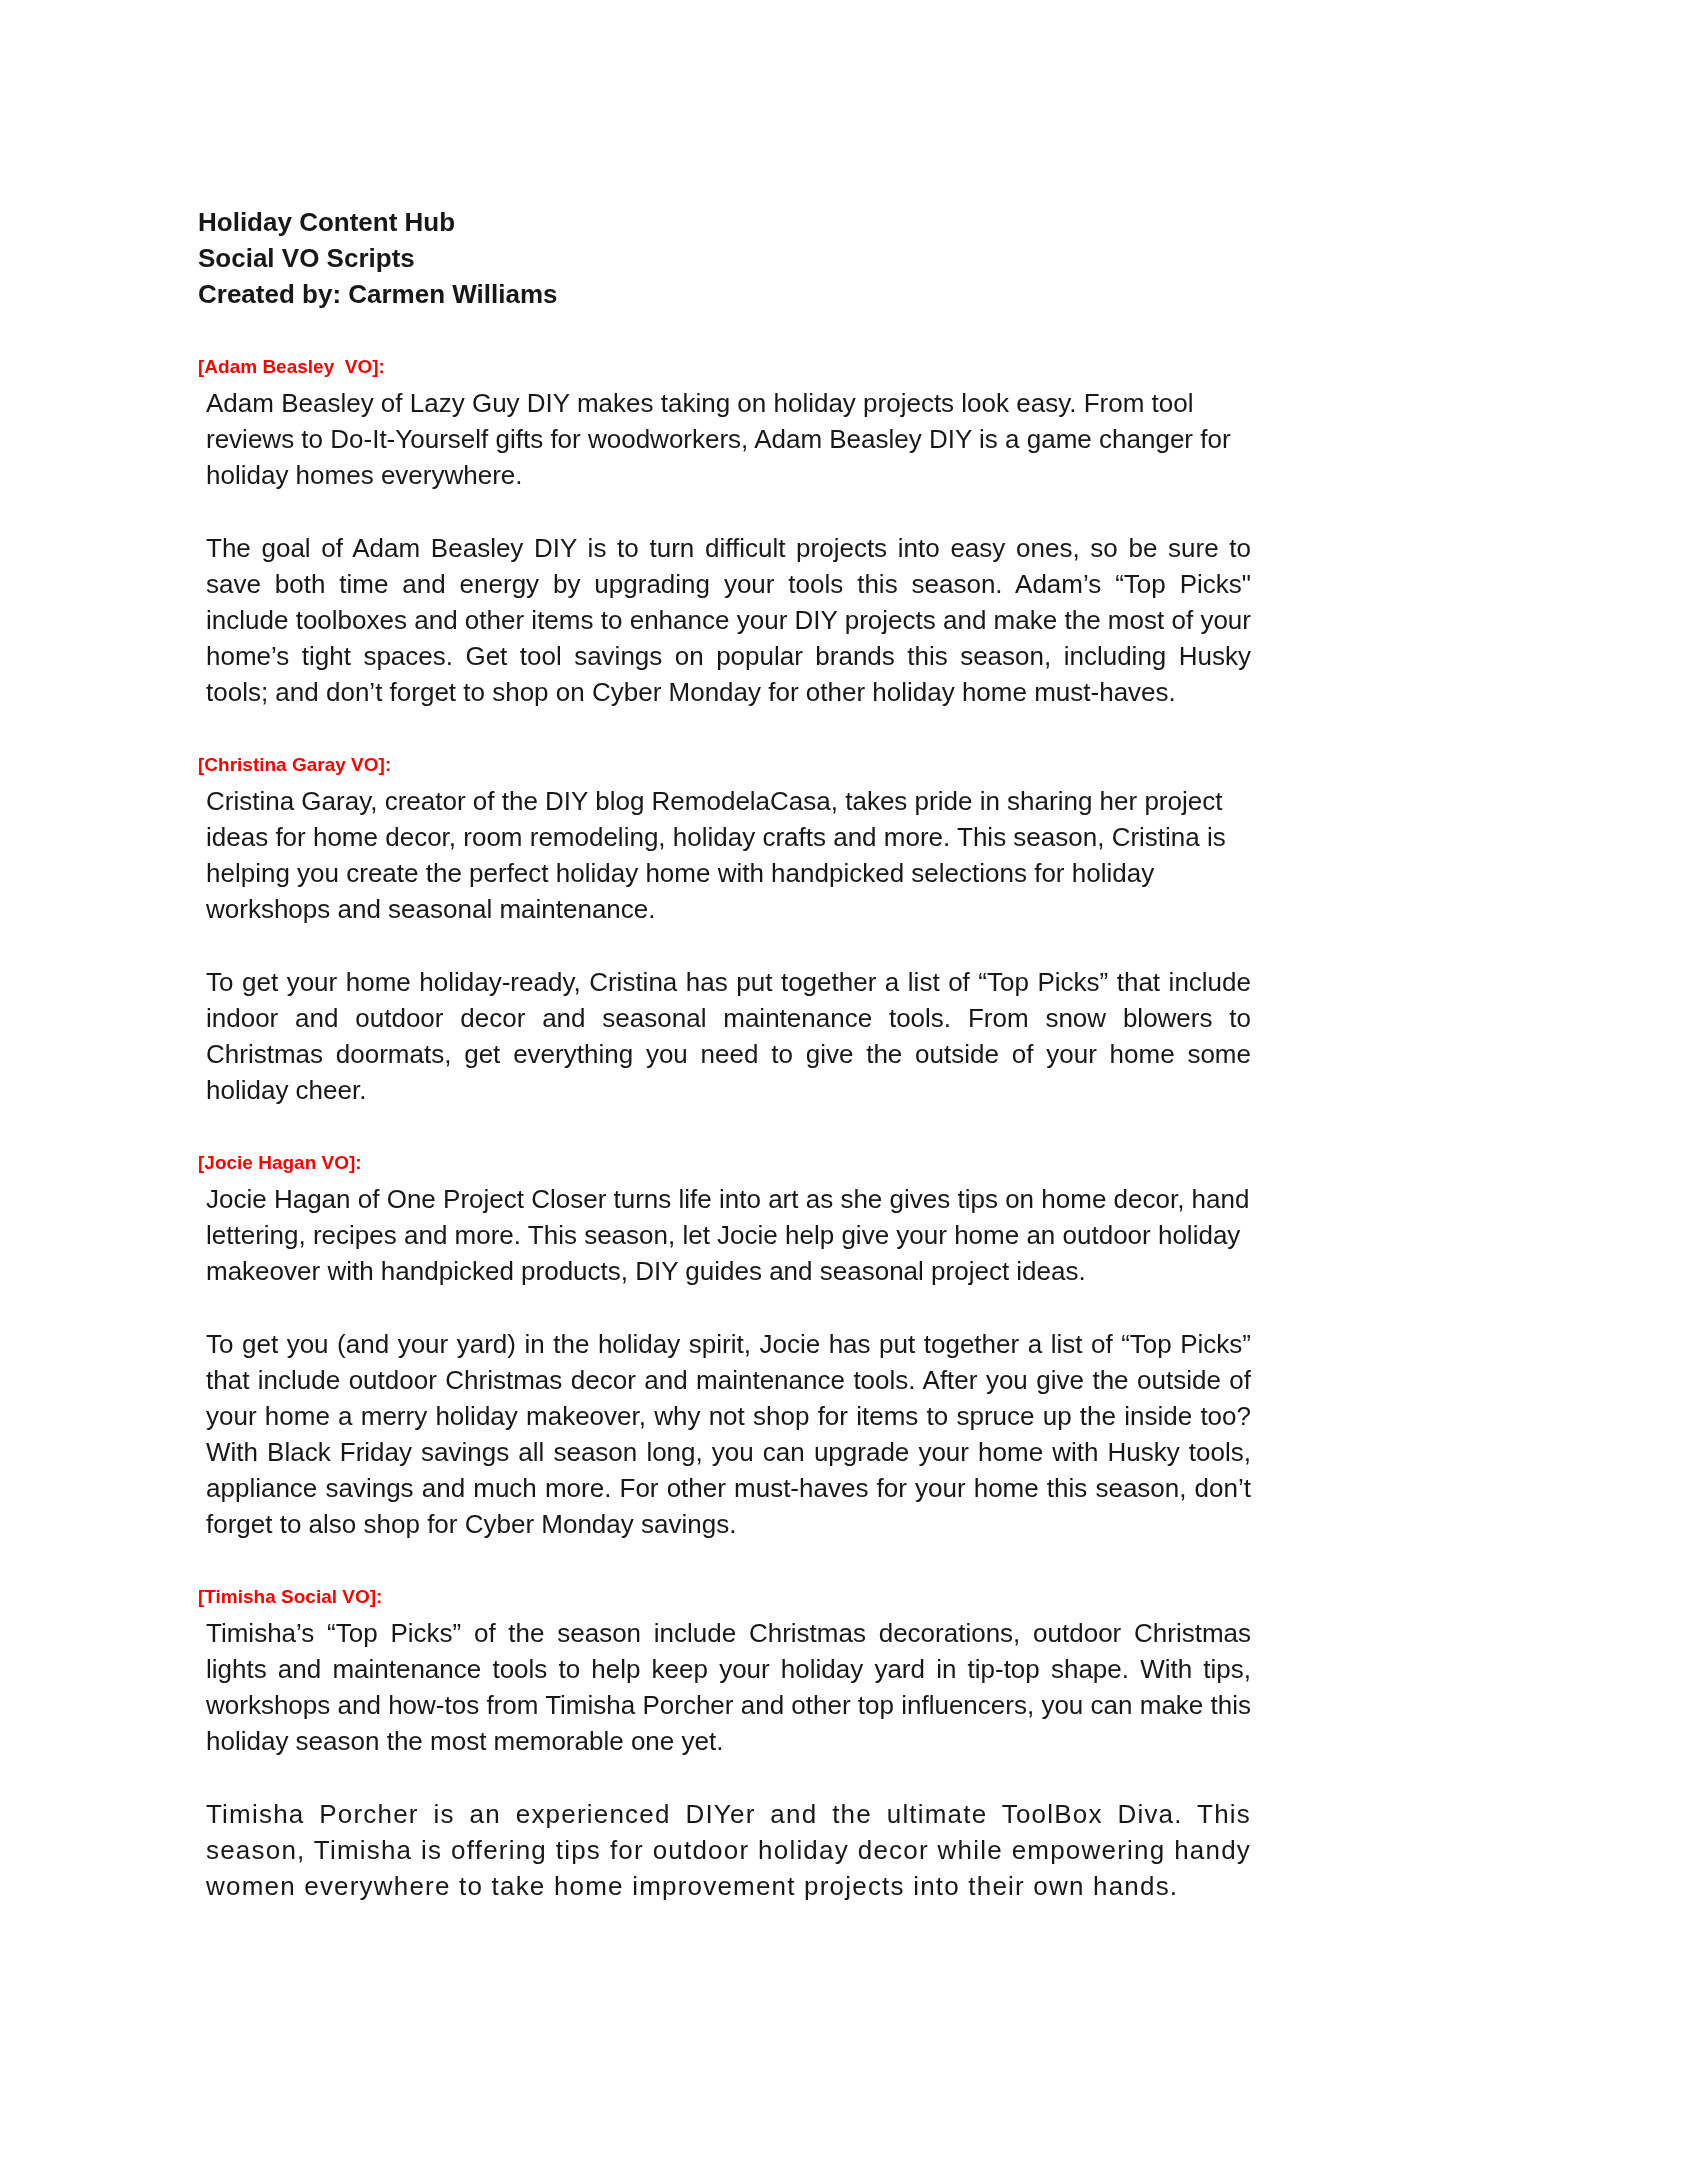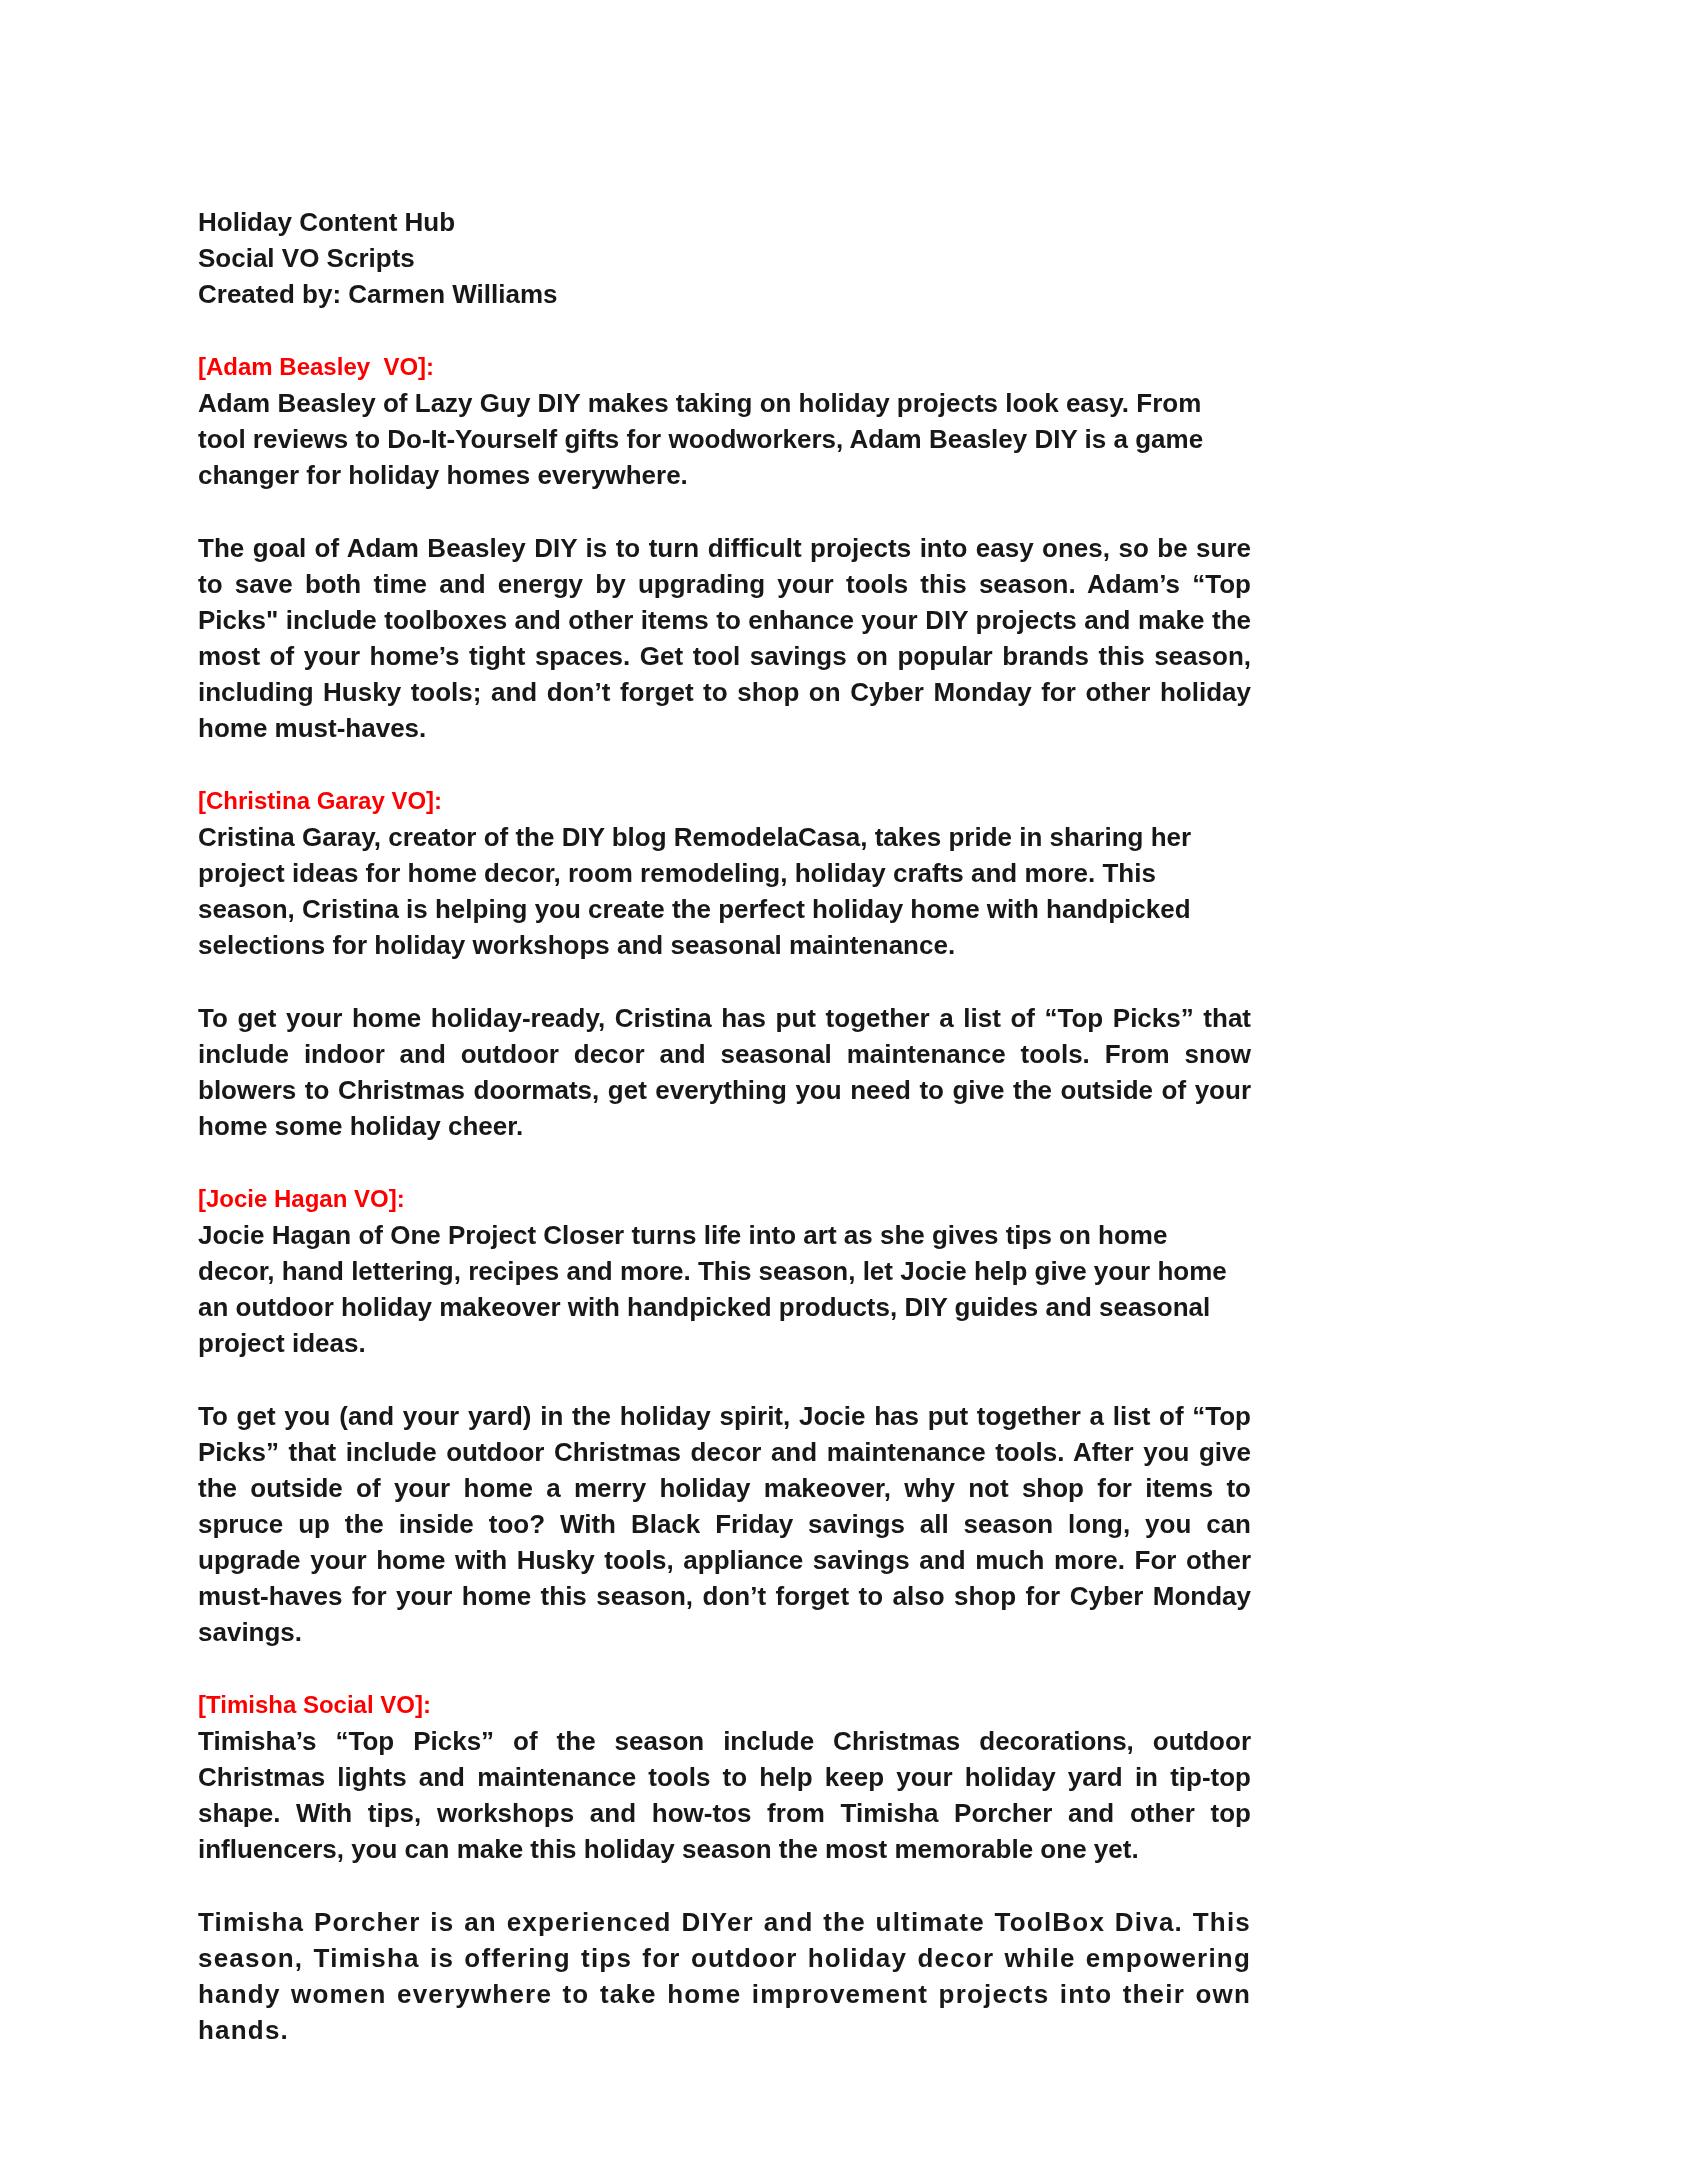--- a/index.html
+++ b/index.html
@@ -23,29 +23,28 @@
   }
   .doc-header p {
     margin: 0;
     font-weight: bold;
   }
   .section {
     margin-top: 37px;
   }
   .section-heading {
     margin: 0;
-    font-size: 24px;
+    font-size: 19px;
     line-height: 36px;
     font-weight: bold;
     color: var(--accent, #ff0000);
     white-space: pre-wrap;
   }
   .section p {
-    margin: 37px 0 0 0;
-    font-weight: bold;
+    margin: 37px 0 0 8px;
   }
   .section .section-heading + p {
     margin-top: 0;
   }
   p.justify {
     text-align: justify;
   }
   p.expanded {
     letter-spacing: 1.2px;
   }

